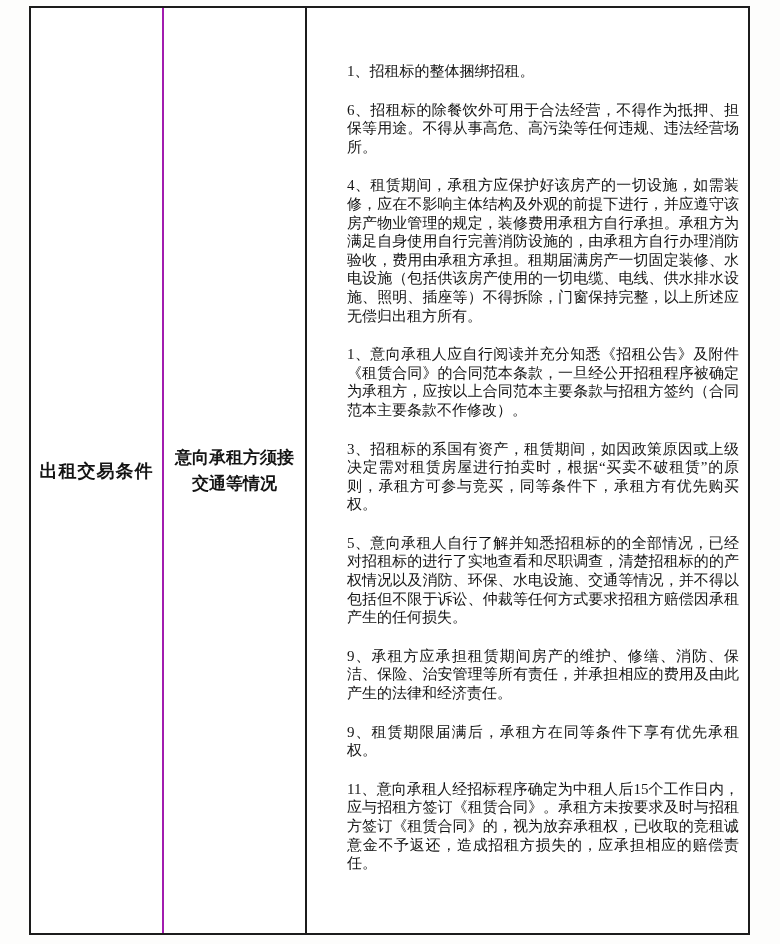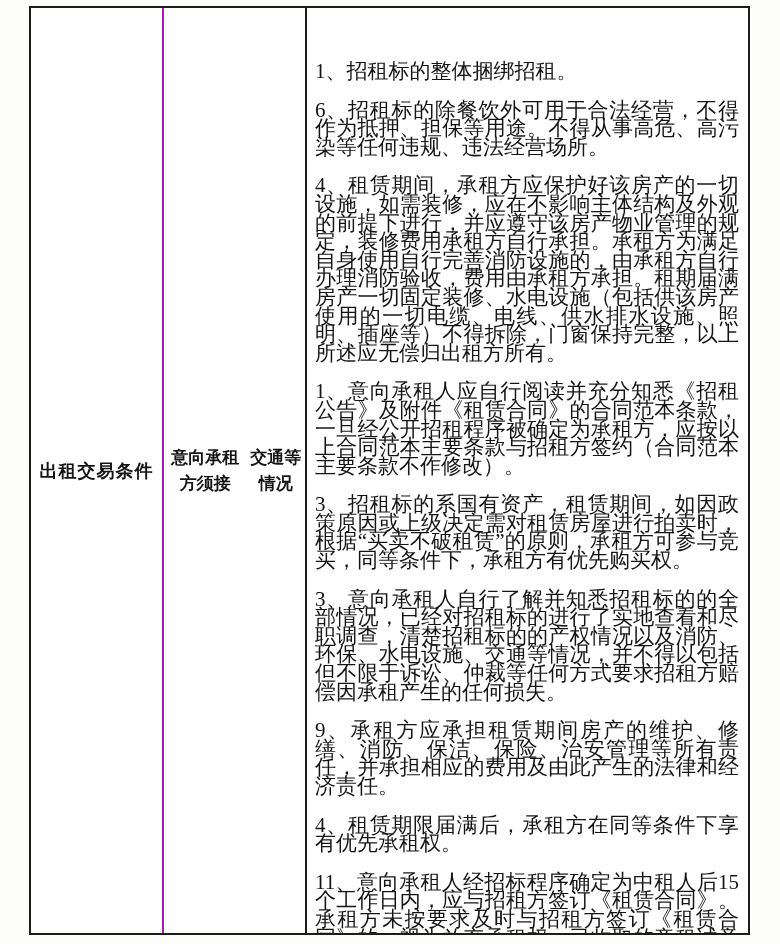--- a/index.html
+++ b/index.html
@@ -33,34 +33,36 @@
     justify-content: center;
     font-weight: bold;
     font-size: 18px;
     letter-spacing: 1px;
     text-align: center;
   }
   .col-sub-label {
     width: 143px;
     border-right: 2px solid #1c1c1c;
     display: flex;
+    flex-direction: column;
     align-items: center;
     justify-content: center;
     font-weight: bold;
     font-size: 17px;
     line-height: 26px;
     text-align: center;
   }
   .col-conditions {
     flex: 1;
     padding: 54px 9px 0 8px;
-    font-size: 21px;
+    font-size: 15px;
     line-height: 18.6px;
     text-align: justify;
     overflow: hidden;
+    margin-left: 32px;
   }
   .col-conditions p {
     margin: 0 0 20px 0;
   }
 </style>
 </head>
 <body>
 
 <div class="doc-table">
 
@@ -72,19 +74,19 @@
     <span>意向承租方须接</span>
     <span>交通等情况</span>
   </div>
 
   <div class="col-conditions">
     <p>1、招租标的整体捆绑招租。</p>
     <p>6、招租标的除餐饮外可用于合法经营，不得作为抵押、担保等用途。不得从事高危、高污染等任何违规、违法经营场所。</p>
     <p>4、租赁期间，承租方应保护好该房产的一切设施，如需装修，应在不影响主体结构及外观的前提下进行，并应遵守该房产物业管理的规定，装修费用承租方自行承担。承租方为满足自身使用自行完善消防设施的，由承租方自行办理消防验收，费用由承租方承担。租期届满房产一切固定装修、水电设施（包括供该房产使用的一切电缆、电线、供水排水设施、照明、插座等）不得拆除，门窗保持完整，以上所述应无偿归出租方所有。</p>
     <p>1、意向承租人应自行阅读并充分知悉《招租公告》及附件《租赁合同》的合同范本条款，一旦经公开招租程序被确定为承租方，应按以上合同范本主要条款与招租方签约（合同范本主要条款不作修改）。</p>
     <p>3、招租标的系国有资产，租赁期间，如因政策原因或上级决定需对租赁房屋进行拍卖时，根据“买卖不破租赁”的原则，承租方可参与竞买，同等条件下，承租方有优先购买权。</p>
-    <p>3、意向承租人自行了解并知悉招租标的的全部情况，已经对招租标的进行了实地查看和尽职调查，清楚招租标的的产权情况以及消防、环保、水电设施、交通等情况，并不得以包括但不限于诉讼、仲裁等任何方式要求招租方赔偿因承租产生的任何损失。</p>
+    <p>5、意向承租人自行了解并知悉招租标的的全部情况，已经对招租标的进行了实地查看和尽职调查，清楚招租标的的产权情况以及消防、环保、水电设施、交通等情况，并不得以包括但不限于诉讼、仲裁等任何方式要求招租方赔偿因承租产生的任何损失。</p>
     <p>9、承租方应承担租赁期间房产的维护、修缮、消防、保洁、保险、治安管理等所有责任，并承担相应的费用及由此产生的法律和经济责任。</p>
-    <p>4、租赁期限届满后，承租方在同等条件下享有优先承租权。</p>
+    <p>9、租赁期限届满后，承租方在同等条件下享有优先承租权。</p>
     <p>11、意向承租人经招标程序确定为中租人后15个工作日内，应与招租方签订《租赁合同》。承租方未按要求及时与招租方签订《租赁合同》的，视为放弃承租权，已收取的竞租诚意金不予返还，造成招租方损失的，应承担相应的赔偿责任。</p>
   </div>
 
 </div>
 
 </body></html>

